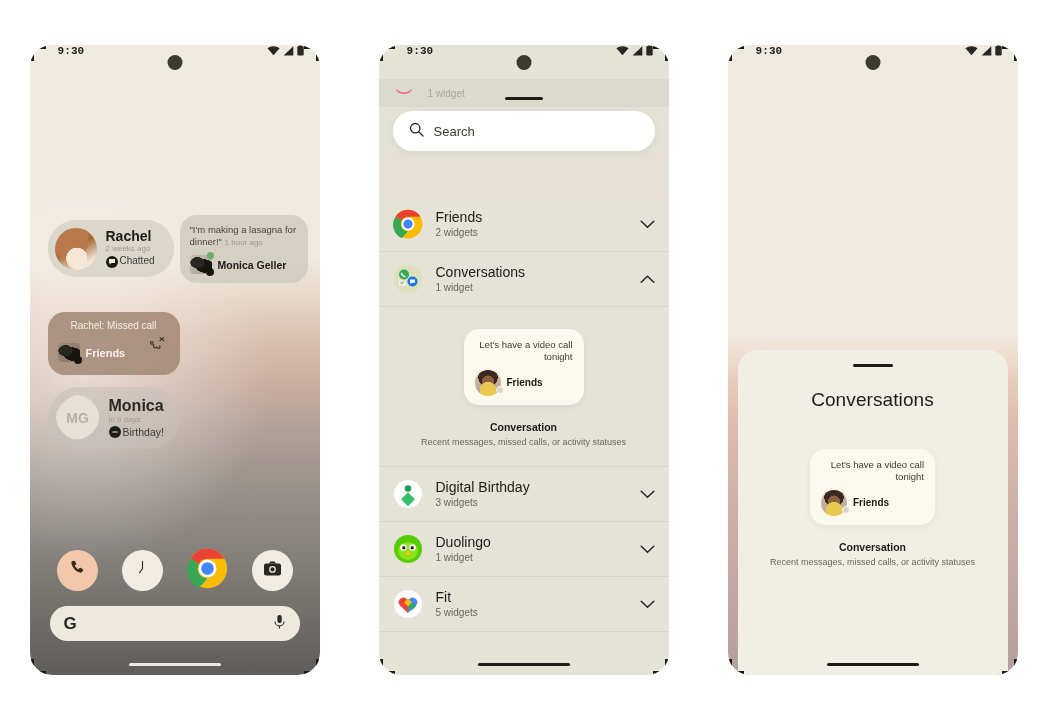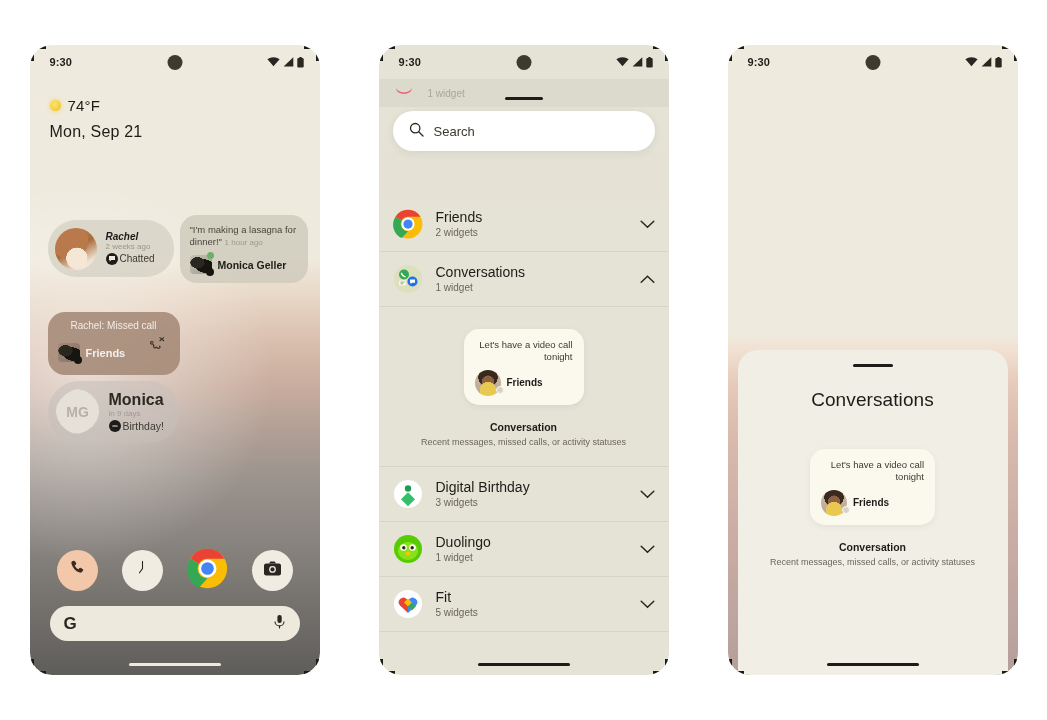--- a/index.html
+++ b/index.html
@@ -81,24 +81,25 @@
     position: absolute; inset: 0;
     background:
       linear-gradient(100deg, rgba(255,255,255,.28) 0 3px, rgba(0,0,0,0) 3px 17px),
       linear-gradient(94deg, rgba(0,0,0,.05) 0 2px, rgba(0,0,0,0) 2px 23px);
     opacity: .6;
     mix-blend-mode: overlay;
   }
 
   
   .statusbar {
-    position: absolute; top: 0; left: 4px; right: 0; height: 34px;
-    display: flex; align-items: center;
+    position: absolute; top: 0; left: 12px; right: 0; height: 34px;
+    display: flex; align-items: flex-start;
     padding: 0 16px;
     z-index: 30;
+    font-family: Liberation Mono, monospace;
   }
   .sb-time { font-size: 11px; font-weight: bold; color: #1d1c18; letter-spacing: .1px; }
   .sb-spacer { flex: 1; }
   .camhole {
     position: absolute; left: 50%; top: 10px;
     transform: translateX(-50%);
     width: 15px; height: 15px; border-radius: 50%;
     background: #3d3a2e;
   }
   .sb-icons { display: flex; align-items: center; gap: 3px; }
@@ -127,21 +128,21 @@
   }
   .avatar-rachel {
     width: 42px; height: 42px; border-radius: 50%;
     background:
       radial-gradient(circle at 52% 72%, #f6e6d6 0 28%, rgba(0,0,0,0) 29%),
       radial-gradient(circle at 35% 30%, #b9794a 0 46%, rgba(0,0,0,0) 47%),
       linear-gradient(150deg, #c98f56 0%, #a86c3b 48%, #efe2d2 80%, #ffffff 100%);
     flex: 0 0 auto;
   }
   .w-text { margin-left: 9px; line-height: 1.05; }
-  .w-name { font-size: 10px; font-weight: bold; color: #1d1c18; font-style: italic; }
+  .w-name { font-size: 14px; font-weight: bold; color: #1d1c18; }
   .w-sub { font-size: 8px; color: rgba(90,86,78,.5); margin-top: 1px; }
   .w-statusline { display: flex; align-items: center; gap: 2px; margin-top: 2px; }
   .w-status { font-size: 10px; color: #3d3a33; }
   .badge-dot {
     width: 12px; height: 12px; border-radius: 50%;
     background: #1d1c18; display: flex; align-items: center; justify-content: center;
     flex: 0 0 auto;
   }
   .badge-dot svg { display: block; }
 
@@ -185,21 +186,21 @@
   }
   .missed-title { font-size: 10px; color: #f3ece6; text-align: center; }
   .missed-row { display: flex; align-items: center; gap: 6px; margin-top: 12px; }
   .missed-name { font-size: 11px; font-weight: bold; color: #f6f1ec; }
   .missed-phone {
     position: absolute; right: 14px; top: 24px;
     color: #3b322c;
   }
 
   .w-monica-bd {
-    position: absolute; left: 18px; top: 206px;
+    position: absolute; left: 18px; top: 212px;
     width: 132px; height: 62px;
     border-radius: 31px;
     background: rgba(198,192,185,.55);
     display: flex; align-items: center; padding-left: 7px;
   }
   .avatar-mg {
     width: 46px; height: 46px; flex: 0 0 auto;
     display: flex; align-items: center; justify-content: center;
     font-size: 14px; font-weight: bold; color: #b7b0a7;
     background: #e6e1d8;
@@ -364,27 +365,20 @@
           <span>
             <svg width="7" height="11" viewBox="0 0 7 11">
                 <rect x="2.2" y="0" width="2.6" height="1.2" rx="0.4" fill="#2a2722"></rect>
                 <rect x="0.3" y="1" width="6.4" height="9.6" rx="1.4" fill="#2a2722"></rect>
               </svg>
           </span>
         </span>
       </div>
       <div class="camhole"></div>
 
-      <div class="at-a-glance">
-        <div class="aag-row">
-          <span class="sun"></span>
-          <span class="aag-temp">74°F</span>
-        </div>
-        <div class="aag-date">Mon, Sep 21</div>
-      </div>
 
       <div class="conv-widgets">
 
         <div class="w-rachel">
           <div class="avatar-rachel"></div>
           <div class="w-text">
             <div class="w-name">Rachel</div>
             <div class="w-sub">2 weeks ago</div>
             <div class="w-statusline">
               <span class="badge-dot">

